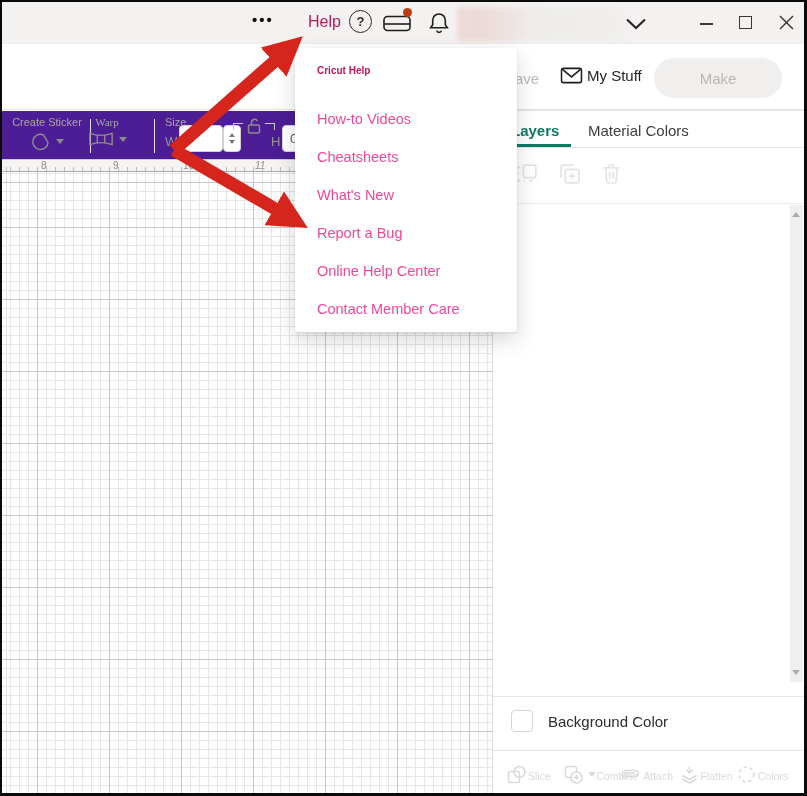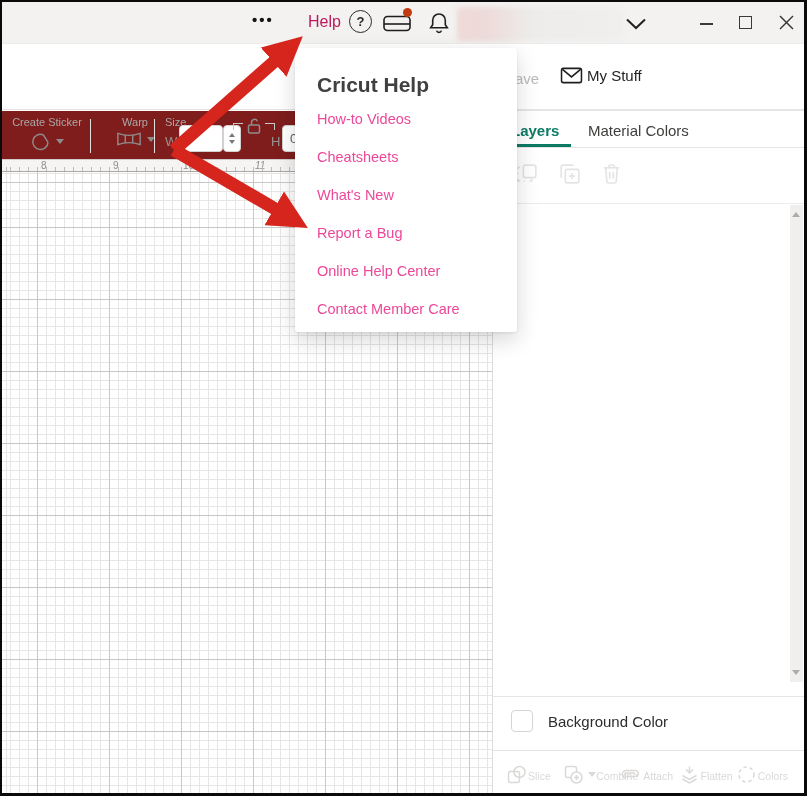--- a/index.html
+++ b/index.html
@@ -25,21 +25,21 @@
 
   
   .header { position:absolute; left:0; top:42px; right:0; height:66px; background:#fff; border-bottom:1px solid #e7e5e3; }
   .save-label { position:absolute; left:503px; top:26px; font-size:15px; color:#bcbab8; }
   .mystuff { position:absolute; left:558px; top:22px; display:flex; align-items:center; gap:4px; color:#1f1e1d; }
   .mystuff-label { font-size:15px; color:#252423; }
   .make-btn { position:absolute; left:652px; top:14px; width:128px; height:40px; border-radius:20px; background:#f0efed; border:none;
      font-family:inherit; font-size:15px; color:#b9b7b5; display:flex; align-items:center; justify-content:center; }
 
   
-  .edit-toolbar { position:absolute; left:0; top:109px; width:490px; height:48px; background:#7f1d1d; }
+  .edit-toolbar { position:absolute; left:0; top:109px; width:490px; height:48px; background:#4c1d95; }
   .tool-label { font-size:11px; color:#a9a7a5; }
   .vdiv { position:absolute; top:8px; width:1px; height:34px; background:#e1dfdd; }
   .tool { position:absolute; top:5px; text-align:center; }
   .tool-icons { display:flex; align-items:center; justify-content:center; gap:5px; margin-top:3px; color:#8f8d8b; }
   .caret { width:0; height:0; border-left:4px solid transparent; border-right:4px solid transparent; border-top:5px solid #8f8d8b; }
   .size-label { position:absolute; left:163px; top:5px; }
   .wh-label { position:absolute; top:23px; font-size:13px; color:#97958f; }
   .field { position:absolute; top:14px; height:27px; border:1px solid #d4d2d0; border-radius:4px; background:#fff; font-size:13px; color:#605e5c; display:flex; align-items:center; padding-left:7px; }
   .stepper { position:absolute; left:221px; top:14px; width:18px; height:27px; border:1px solid #d4d2d0; border-radius:4px; background:#fff;
      display:flex; flex-direction:column; align-items:center; justify-content:center; gap:3px; }
@@ -82,21 +82,21 @@
   .bottom-actions { position:absolute; left:0; top:640px; right:0; height:43px; display:flex; justify-content:space-between; padding:0 12px; }
   .baction { width:58px; display:flex; flex-direction:row; align-items:center; padding-top:4px; color:#dbd9d7; }
   .baction svg { width:23px; height:23px; }
   .baction-label { font-size:10.5px; color:#dbd9d7; margin-top:2px; }
   .combine-wrap { display:flex; align-items:center; gap:3px; }
   .caret-dis { width:0; height:0; border-left:4px solid transparent; border-right:4px solid transparent; border-top:5px solid #dbd9d7; }
 
   
   .help-menu { position:absolute; left:293px; top:46px; width:222px; height:284px; background:#fff; border-radius:3px;
      box-shadow:0 8px 22px rgba(0,0,0,0.16), 0 1px 3px rgba(0,0,0,0.08); z-index:20; }
-  .menu-title { position:absolute; left:22px; top:17px; font-size:21px; font-weight:bold; color:#404040;margin-top:8px; }
+  .menu-title { position:absolute; left:22px; top:17px; font-size:10px; font-weight:bold; color:#be185d; }
   .menu-item { position:absolute; left:22px; font-size:14.5px; color:#ec4899; cursor:pointer; }
 
   
   .arrows { position:absolute; left:0; top:0; z-index:30; pointer-events:none; }
 
   svg.icon { display:block; }
 </style>
 </head>
 <body>
 
@@ -147,36 +147,37 @@
 
   <div class="header">
     <span class="save-label">Save</span>
     <div class="mystuff">
       <svg class="icon" viewBox="0 0 24 20" width="23" height="19" fill="none" stroke="currentColor" stroke-width="1.6">
         <rect x="1.5" y="2.5" width="21" height="15" rx="2"></rect>
         <path d="M2.5 3.5 L12 11.5 L21.5 3.5"></path>
       </svg>
       <span class="mystuff-label">My Stuff</span>
     </div>
+    <button class="make-btn">Make</button>
   </div>
 
   <div class="edit-toolbar">
     <div class="tool" style="left:6px; width:78px;">
       <div class="tool-label">Create Sticker</div>
       <div class="tool-icons">
         <svg class="icon" viewBox="0 0 22 22" width="21" height="21" fill="none" stroke="currentColor" stroke-width="1.5">
           <path d="M13.8 3.9 A8 8 0 1 0 18.9 11.9"></path>
           <path d="M13.8 3.9 L18.9 11.9"></path>
         </svg>
         <span class="caret"></span>
       </div>
     </div>
     <div class="vdiv" style="left:88px;"></div>
 
-    <div class="tool" style="left:108px; width:50px;">
+    <div class="tool" style="left:80px; width:50px;font-family:Liberation Serif, serif;">
       <div class="tool-label">Warp</div>
       <div class="tool-icons">
         <svg class="icon" viewBox="0 0 28 16" width="26" height="16" fill="none" stroke="currentColor" stroke-width="1.5">
           <path d="M2 2 C9 4.5 19 4.5 26 2 L26 14 C19 11.5 9 11.5 2 14 Z"></path>
           <line x1="10" y1="3.6" x2="10" y2="12.4"></line>
           <line x1="18" y1="3.6" x2="18" y2="12.4"></line>
         </svg>
         <span class="caret"></span>
       </div>
     </div>

